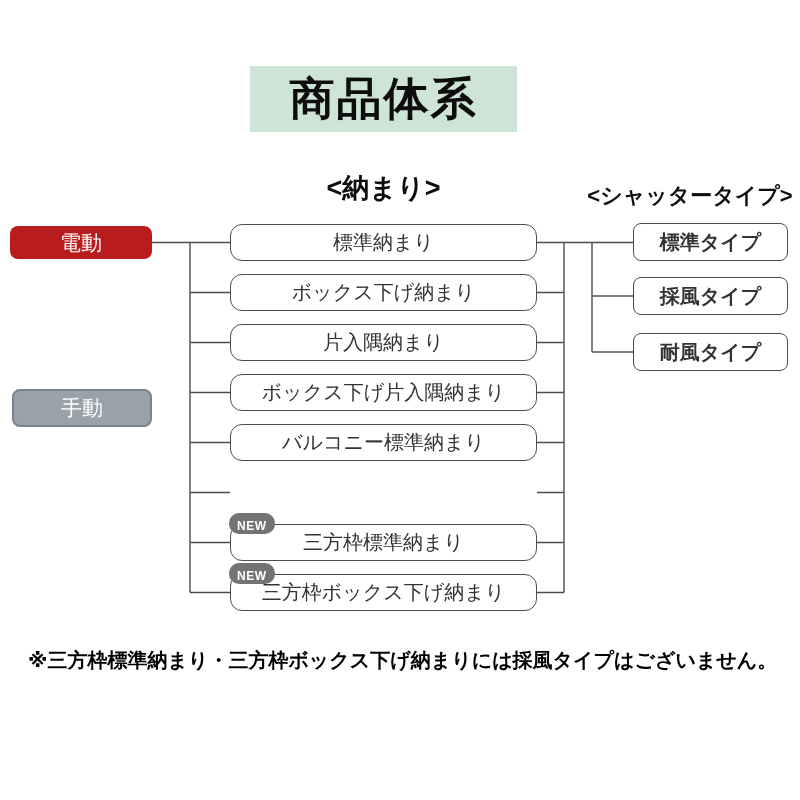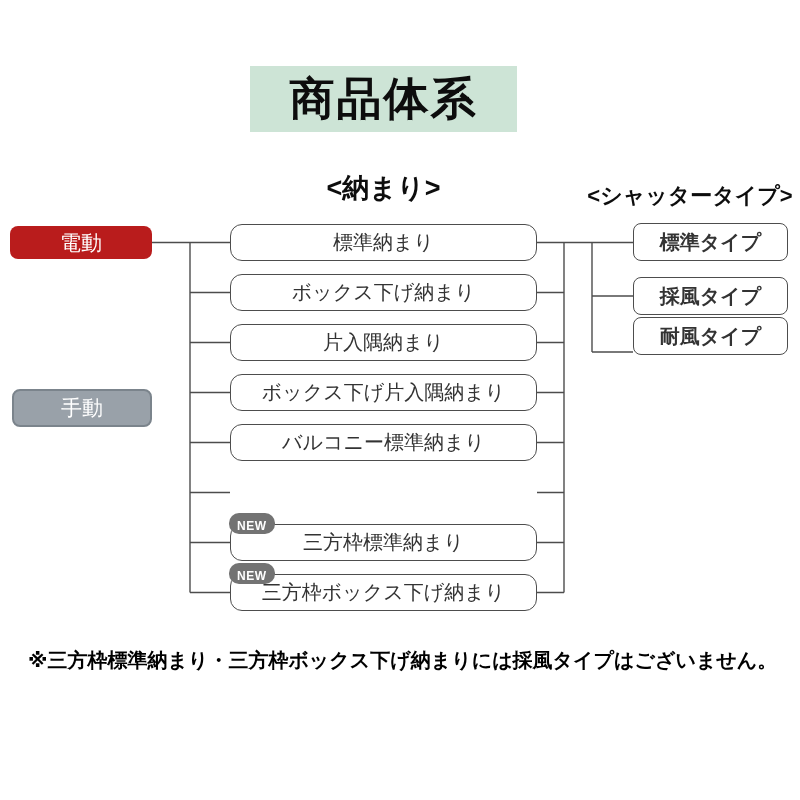--- a/index.html
+++ b/index.html
@@ -95,19 +95,19 @@
     <span class="new-badge">NEW</span>
     <span>三方枠ボックス下げ納まり</span>
   </div>
 
   <div class="right-box" style="top:223px">
     <span>標準タイプ</span>
   </div>
   <div class="right-box" style="top:277px">
     <span>採風タイプ</span>
   </div>
-  <div class="right-box" style="top:317px">
+  <div class="right-box" style="top:333px">
     <span>耐風タイプ</span>
   </div>
 
   <div class="note">※三方枠標準納まり・三方枠ボックス下げ納まりには採風タイプはございません。</div>
 
 </div>
 
 </body></html>

